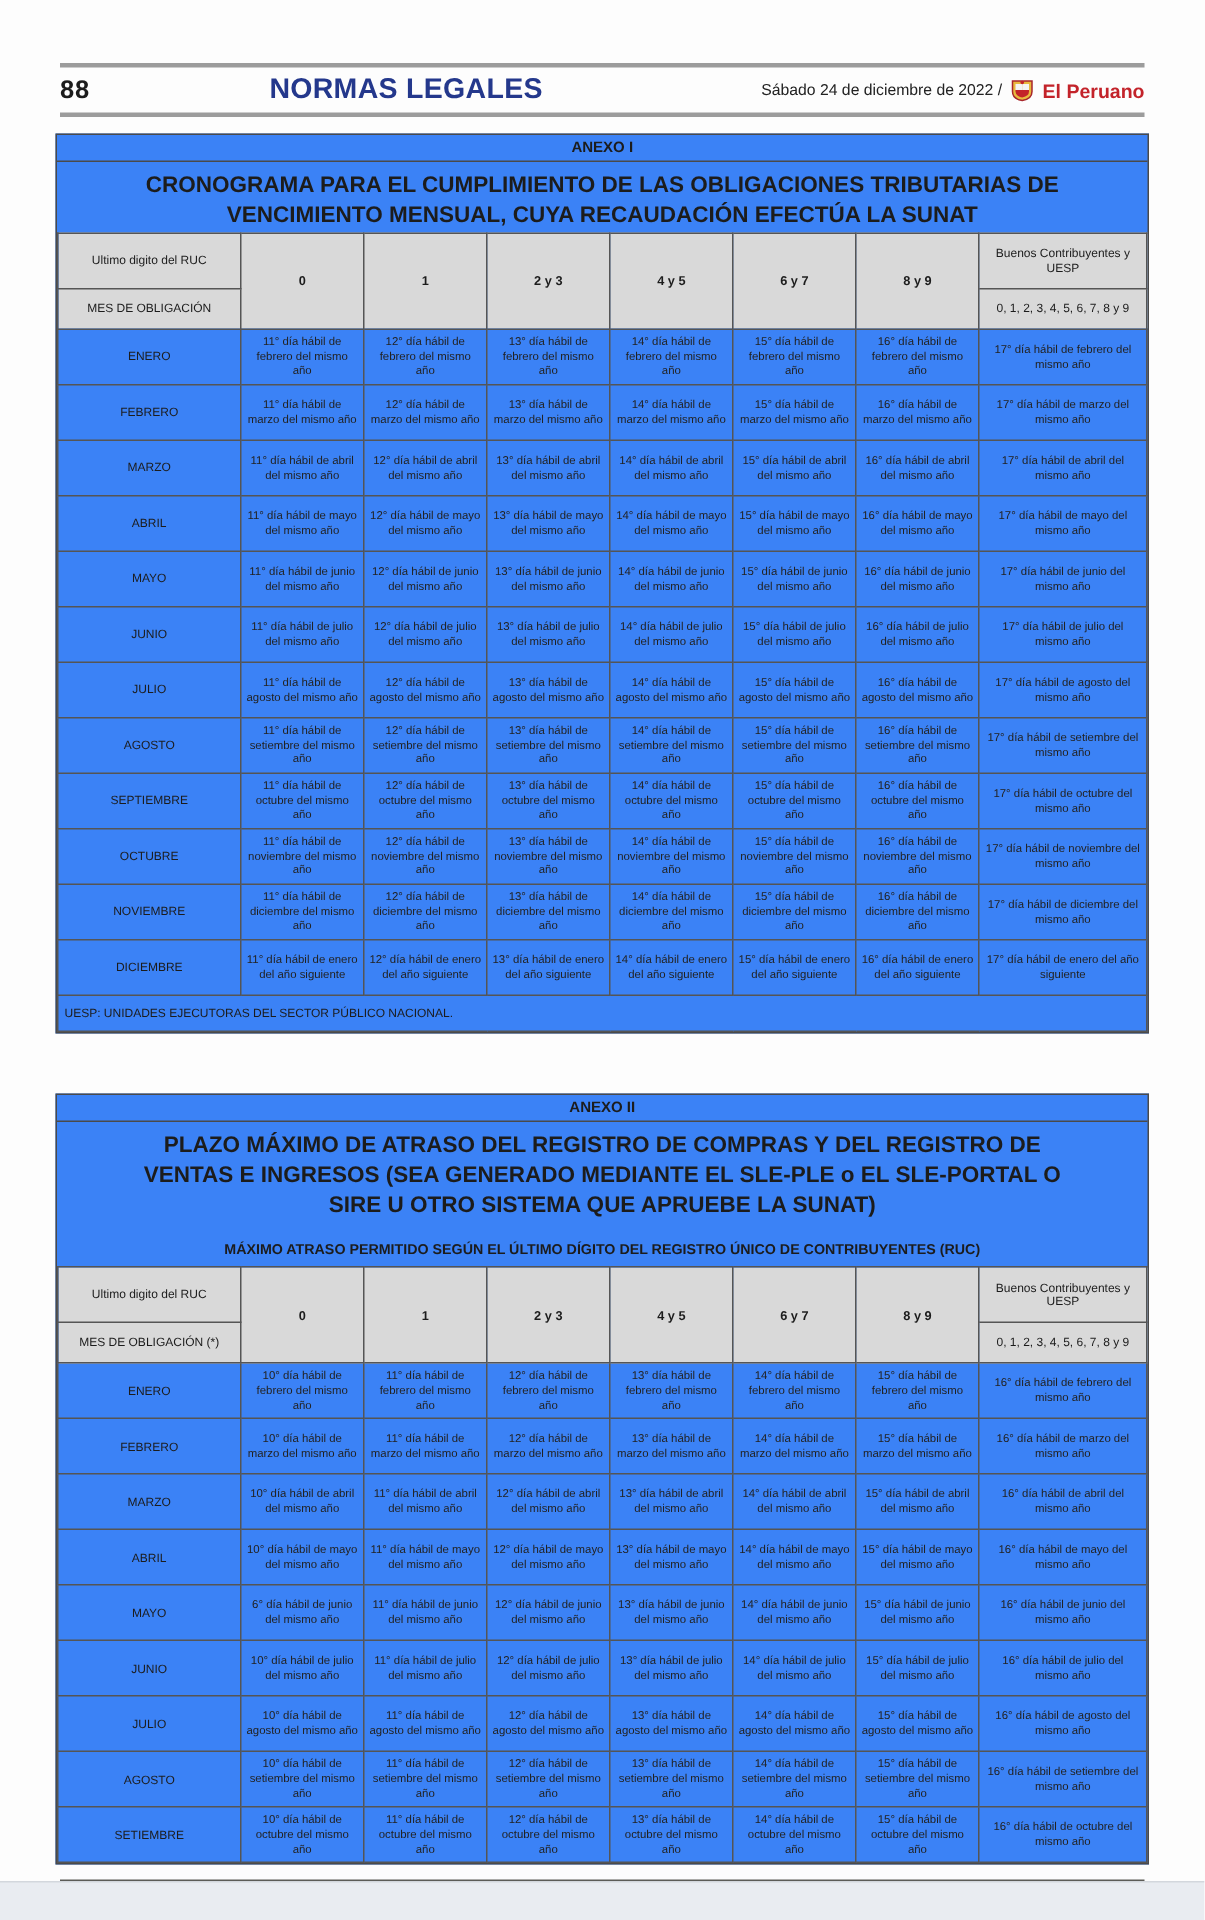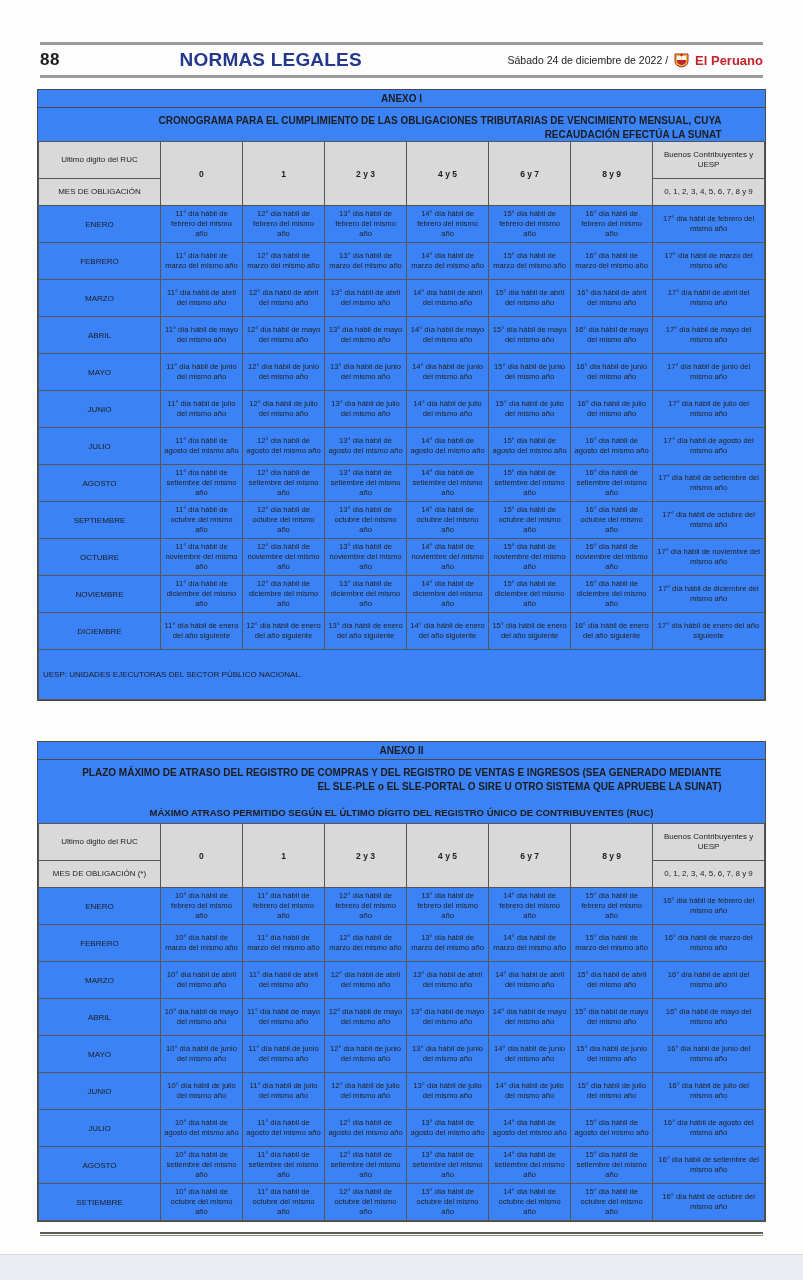--- a/index.html
+++ b/index.html
@@ -27,21 +27,21 @@
   .anexo {
     margin:11px 37px 0 37px;
     border:1.5px solid #4a4a4a;
     background:#3b82f6;
   }
   .anexo-title {
     text-align:center; font-weight:bold; font-size:10px;
     padding:3px 0 3px 0; border-bottom:1px solid #4a4a4a;
   }
   .anexo-sub {
-    text-align:right; font-weight:bold; font-size:10px;
+    text-align:center; font-weight:bold; font-size:15px;
     padding:6px 20px 0 20px; line-height:1.35;
   }
   .anexo-sub .wrapbox { max-width:640px; margin:0 auto; }
   .anexo-heading {
     text-align:center; font-weight:bold; font-size:9.5px;
     padding:14px 10px 5px 10px;
   }
   table { width:100%; border-collapse:collapse; table-layout:fixed; }
   th, td { border:1px solid #555; vertical-align:middle; }
   thead th { background:#d9d9d9; font-weight:normal; }
@@ -50,21 +50,21 @@
   th.buenos { font-size:8px; line-height:1.2; padding:2px; }
   .hrow1 th { height:37px; }
   .hrow2 th { height:27px; }
   tbody th.month { font-size:8px; font-weight:normal; padding:2px; }
   tbody td {
     font-size:7.6px; text-align:center; padding:1px 3px;
     height:37px; line-height:1.3; color:#222;
   }
   tfoot td {
     border:1px solid #555; font-size:8px; text-align:left;
-    padding:20px 4px; height:16px;
+    padding:7px 4px; height:16px;
   }
   .gap2 { height:29px; }
   .bottom-rule {
     margin:10px 40px 0 40px; height:4px;
     border-top:2px solid #5c5c57; border-bottom:1px solid #8a8a84;
   }
   .bottom-strip {
     position:absolute; left:0; bottom:0; width:803px; height:26px;
     background:#e9ecf1; border-top:1px solid #d3d7dd;
   }
@@ -332,21 +332,21 @@
               <td>10° día hábil de mayo del mismo año</td>
               <td>11° día hábil de mayo del mismo año</td>
               <td>12° día hábil de mayo del mismo año</td>
               <td>13° día hábil de mayo del mismo año</td>
               <td>14° día hábil de mayo del mismo año</td>
               <td>15° día hábil de mayo del mismo año</td>
               <td>16° día hábil de mayo del mismo año</td>
             </tr>
             <tr>
               <th class="month">MAYO</th>
-              <td>10° día hábil de junio del mismo año</td>
+              <td>6° día hábil de junio del mismo año</td>
               <td>11° día hábil de junio del mismo año</td>
               <td>12° día hábil de junio del mismo año</td>
               <td>13° día hábil de junio del mismo año</td>
               <td>14° día hábil de junio del mismo año</td>
               <td>15° día hábil de junio del mismo año</td>
               <td>16° día hábil de junio del mismo año</td>
             </tr>
             <tr>
               <th class="month">JUNIO</th>
               <td>10° día hábil de julio del mismo año</td>

